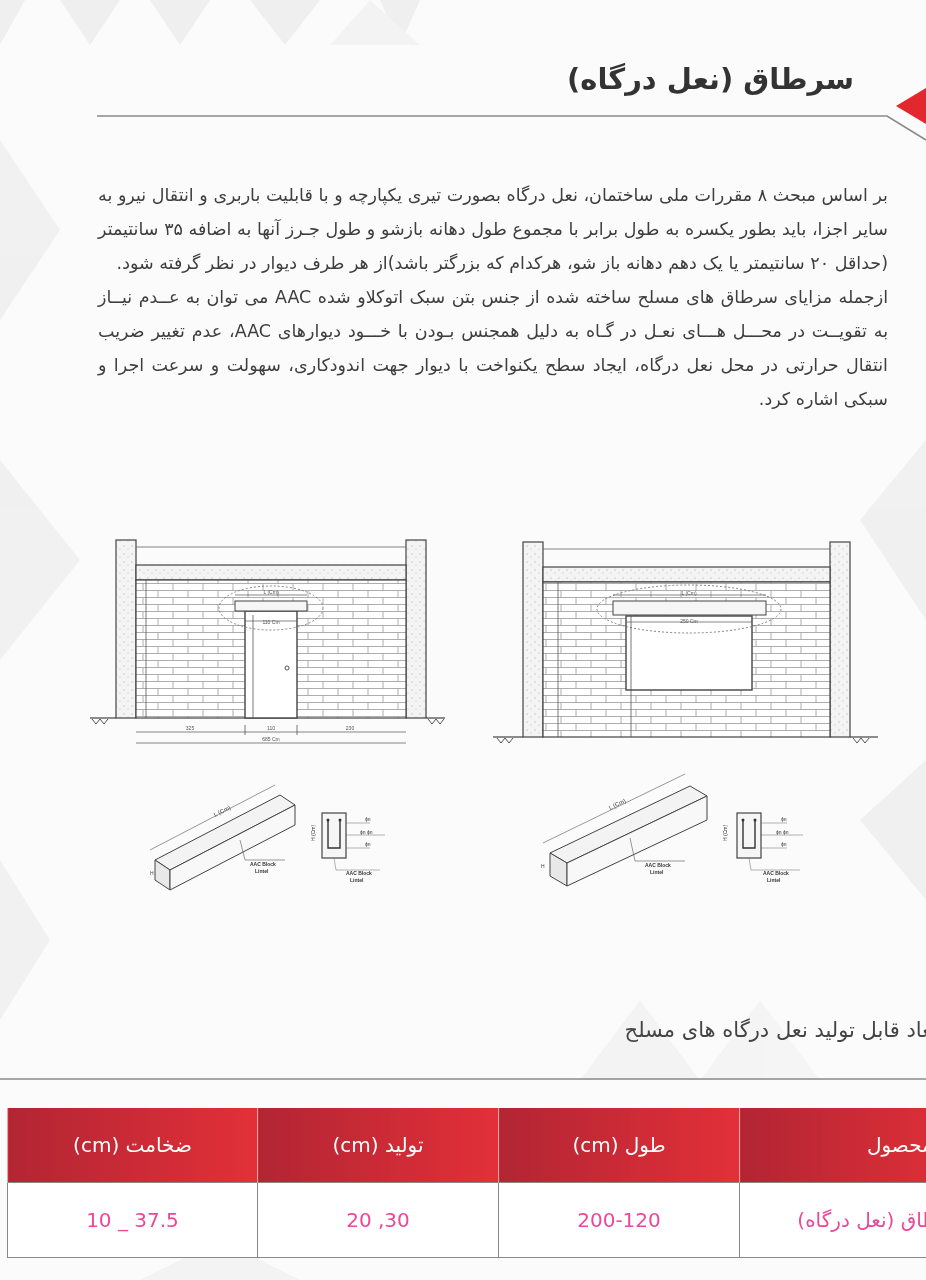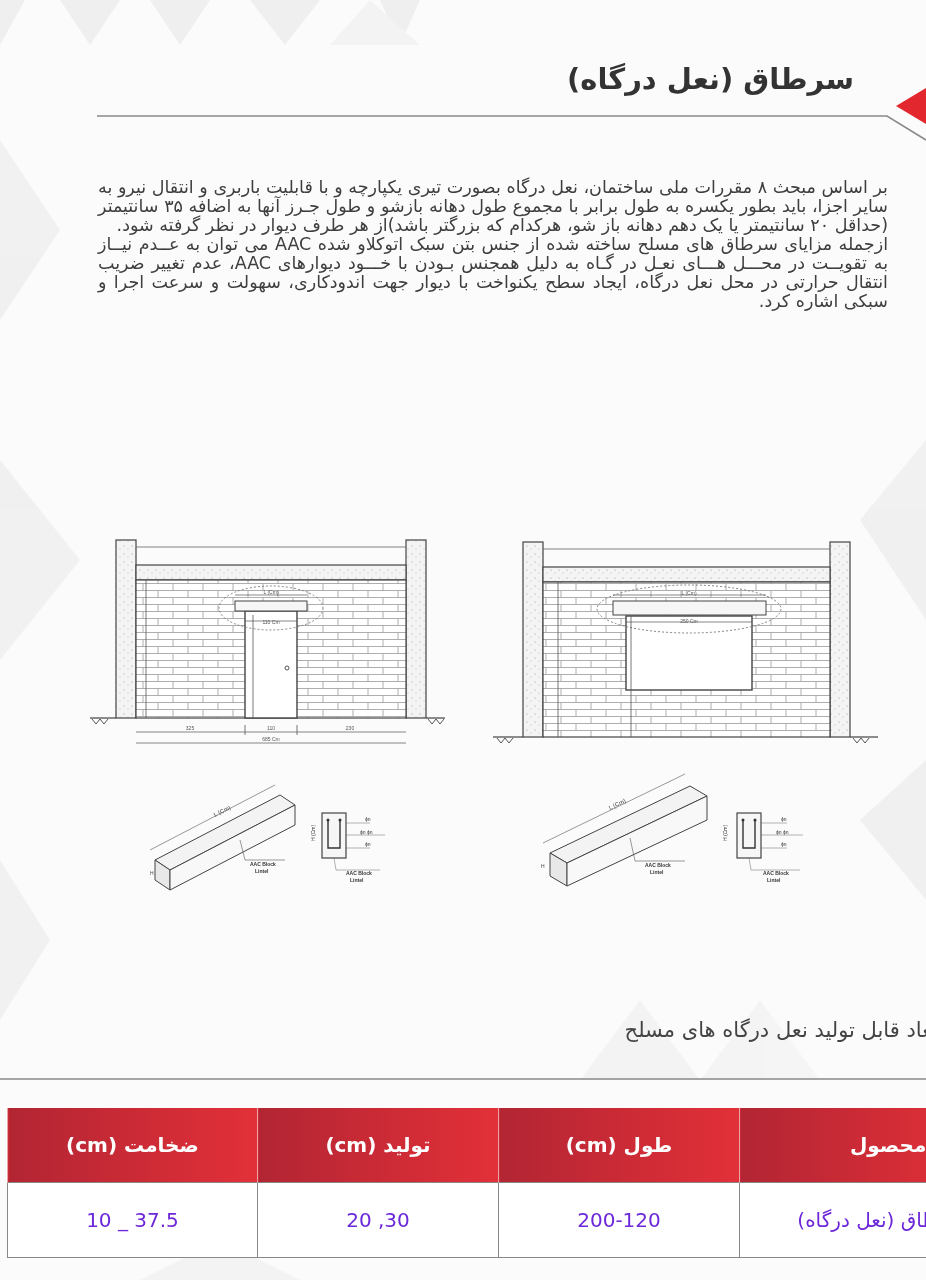--- a/index.html
+++ b/index.html
@@ -15,21 +15,21 @@
   .title {
     position:absolute; right:72px; top:62px;
     font-size:29px; font-weight:bold; color:#333;
     direction:rtl; letter-spacing:0.5px;
   }
   .title-rule { position:absolute; left:97px; top:112px; width:829px; height:30px; }
 
   .para {
     position:absolute; left:98px; width:790px;
     direction:rtl; text-align:justify; text-align-last:right;
-    font-size:17.5px; line-height:19px; color:#3e3e3e;
+    font-size:17.5px; line-height:34px; color:#3e3e3e;
   }
   .para p { margin:0; }
   .p1 { top:178px; }
 
   .drawing { position:absolute; }
   .d-left { left:90px; top:535px; width:355px; height:215px; }
   .d-right { left:493px; top:535px; width:385px; height:215px; }
   .beam-l { left:145px; top:765px; width:160px; height:130px; }
   .sect-l { left:310px; top:795px; width:85px; height:90px; }
   .beam-r { left:535px; top:768px; width:175px; height:128px; }
@@ -39,27 +39,27 @@
     position:absolute; right:-18px; top:1018px;
     direction:rtl; font-size:21px; color:#444; white-space:nowrap;
   }
   .sub-rule { position:absolute; left:0; top:1076px; width:926px; height:6px; }
 
   table.spec {
     position:absolute; left:7px; top:1108px; width:960px;
     border-collapse:collapse; direction:rtl; table-layout:fixed;
   }
   table.spec th {
-    height:72px; color:#fff; font-weight:bold; font-size:20px;
+    height:72px; color:#fff; font-weight:normal; font-size:20px;
     background:linear-gradient(90deg,#b22533,#e23038);
     border-left:1px solid #e9a3a7; border-right:1px solid #e9a3a7;
     text-align:center;
   }
   table.spec td {
-    height:72px; background:#fff; font-size:20px; color:#6d28d9;
+    height:72px; background:#fff; font-size:20px; color:#ec4899;
     border:1.5px solid #888; text-align:center;
   }
   table.spec th.c1 { text-align:right; padding-right:0; }
   table.spec td.c1 { text-align:right; }
   .ltr { direction:ltr; unicode-bidi:embed; }
 </style>
 </head>
 <body>
 
 <svg class="bg" width="926" height="1280" viewBox="0 0 926 1280">

